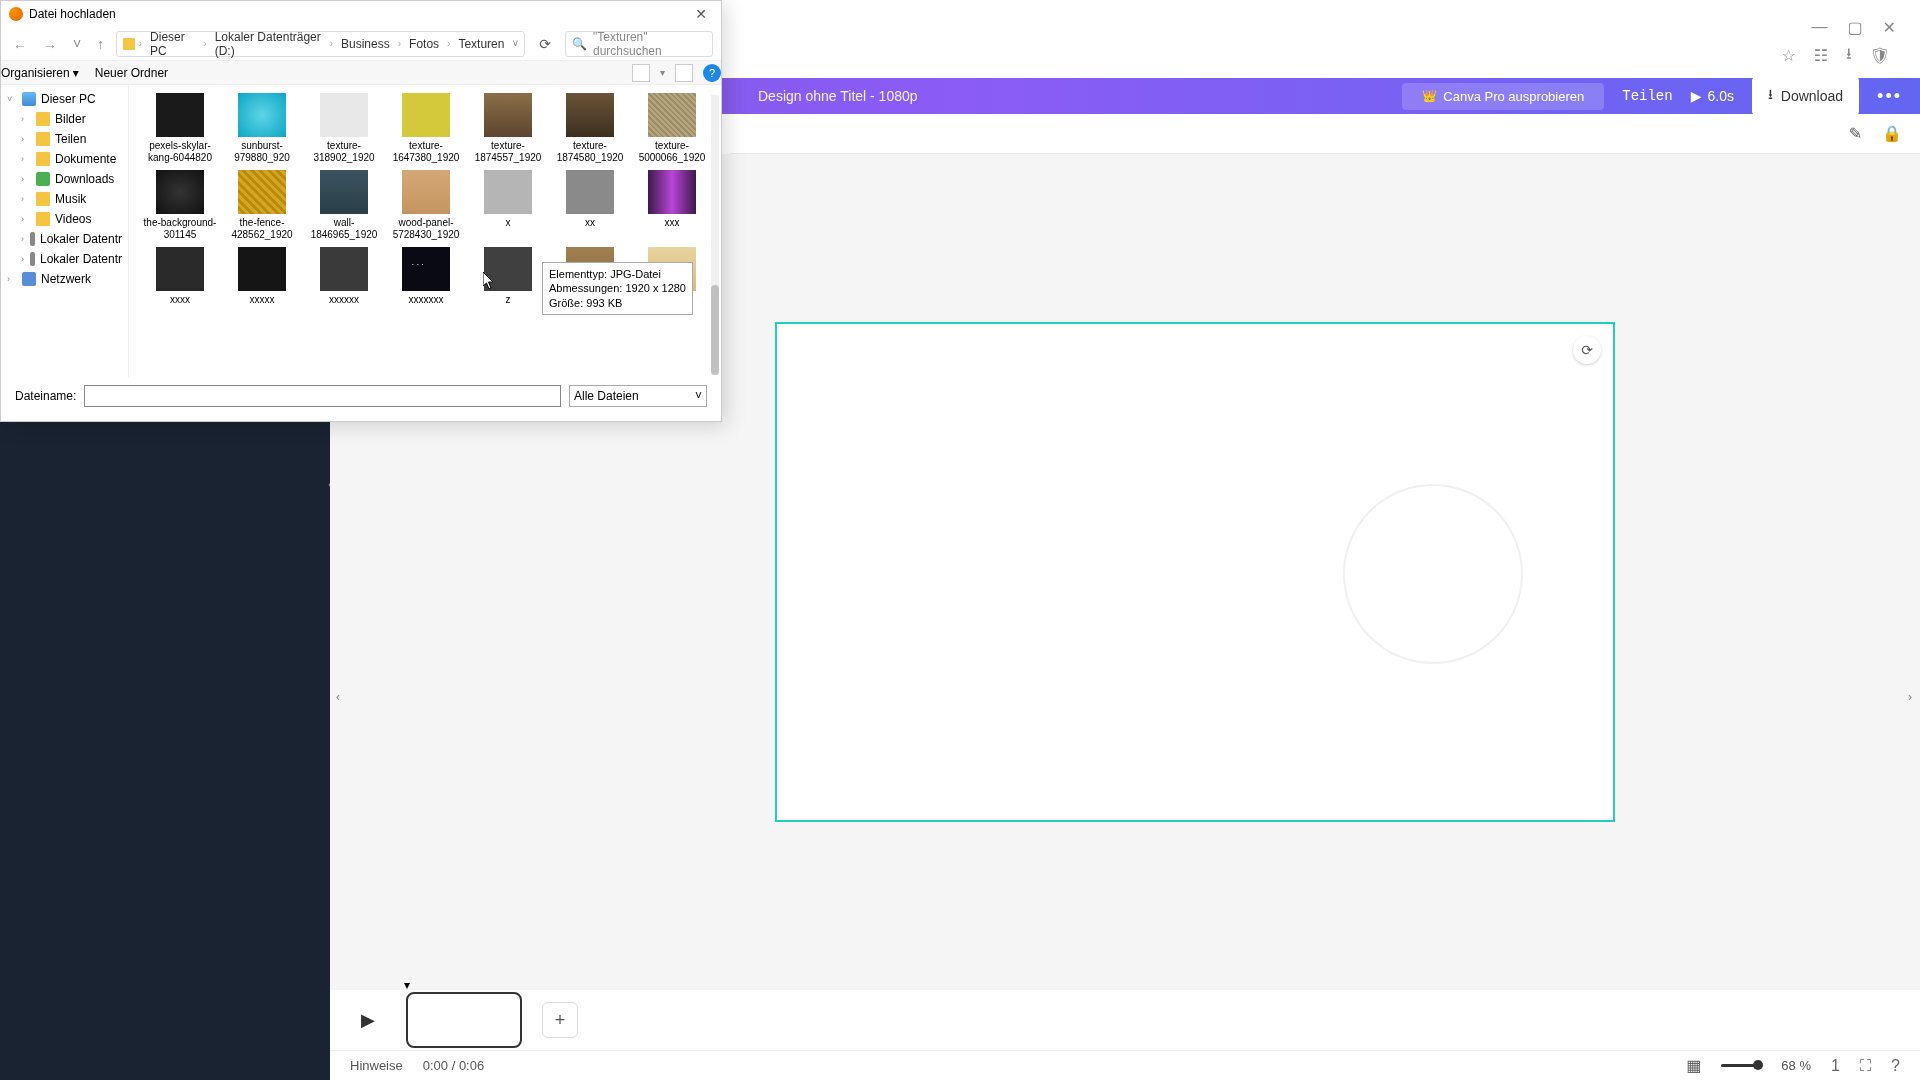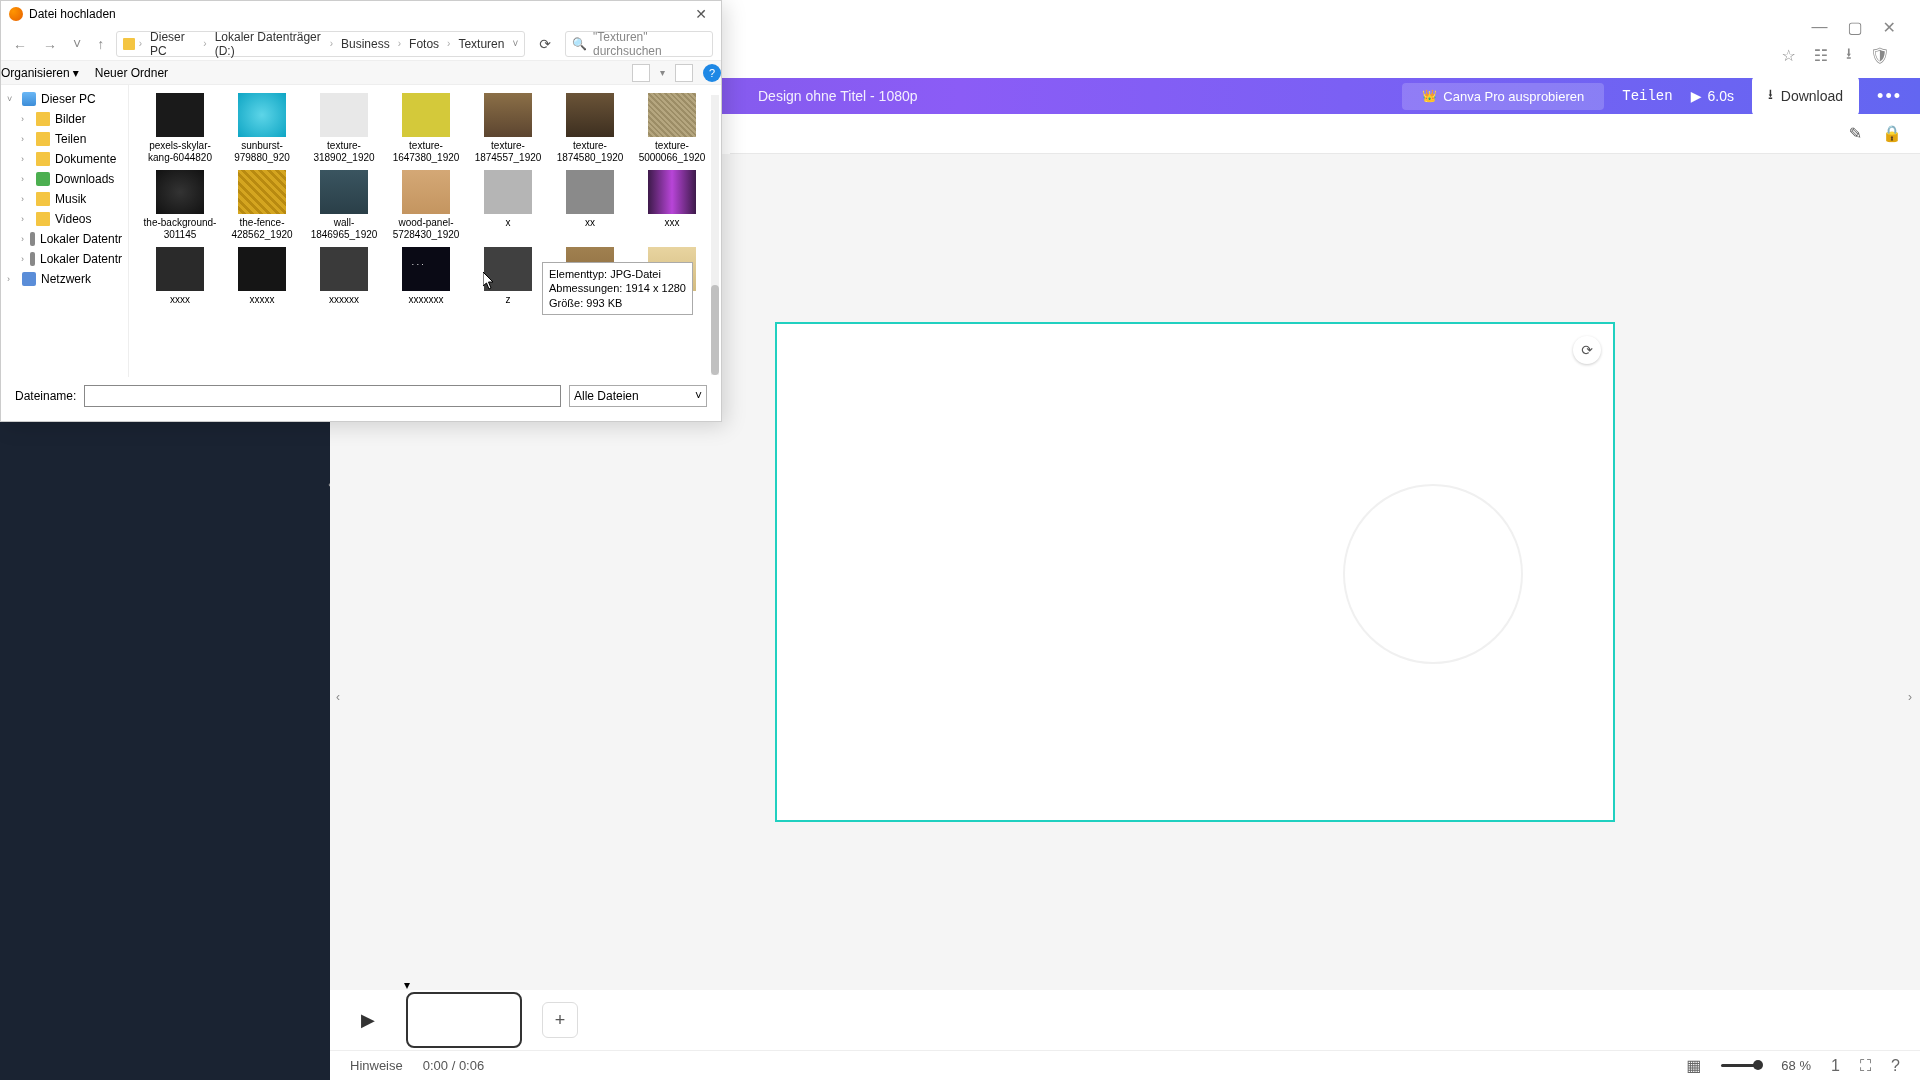--- a/index.html
+++ b/index.html
@@ -429,21 +429,21 @@
       <div class="fd-filter">
         <span>Alle Dateien</span>
         <span>˅</span>
       </div>
     </div>
   </div>
 </div>
 
 <div class="fd-tooltip">
   <div>Elementtyp: JPG-Datei</div>
-  <div>Abmessungen: 1914 x 1280</div>
+  <div>Abmessungen: 1920 x 1280</div>
   <div>Größe: 993 KB</div>
 </div>
 
 <div class="cursor">
   <svg width="12" height="18" viewBox="0 0 12 18">
       <path d="M0 0 L0 14 L3.5 11 L6 17 L8 16 L5.5 10 L10 10 Z" fill="white" stroke="black" stroke-width="1"></path>
     </svg>
 </div>
 
 </body></html>

